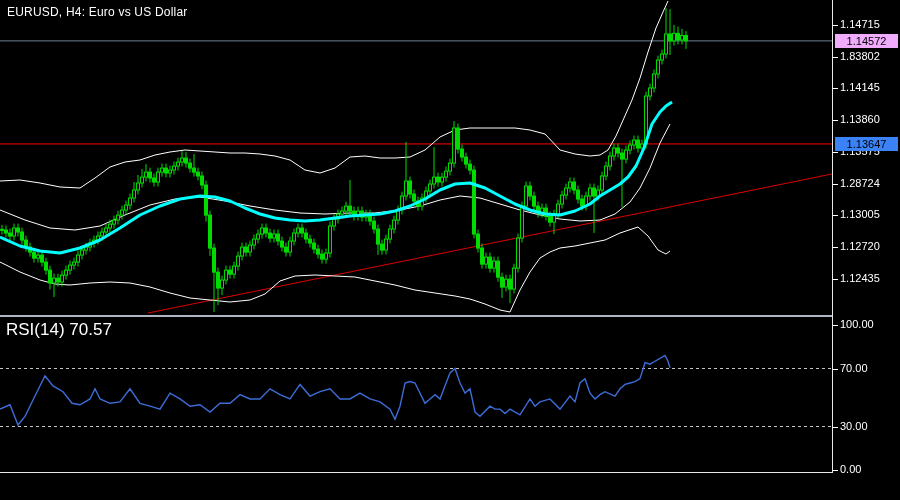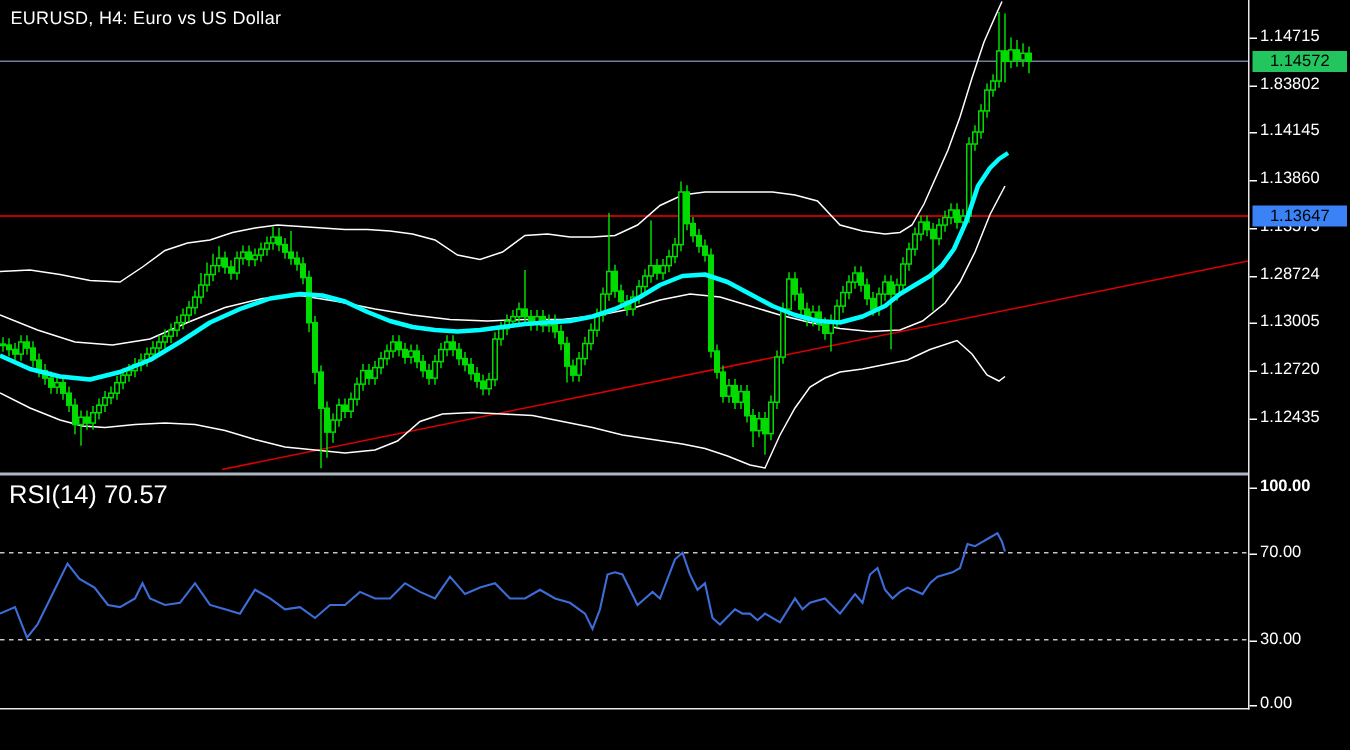--- a/index.html
+++ b/index.html
@@ -405,23 +405,23 @@
       <div class="price-lbl" style="top: 145px;">1.13575</div>
       <div class="tickmark" style="top: 184px;"></div>
       <div class="price-lbl" style="top: 177px;">1.28724</div>
       <div class="tickmark" style="top: 215px;"></div>
       <div class="price-lbl" style="top: 208px;">1.13005</div>
       <div class="tickmark" style="top: 247px;"></div>
       <div class="price-lbl" style="top: 240px;">1.12720</div>
       <div class="tickmark" style="top: 279px;"></div>
       <div class="price-lbl" style="top: 272px;">1.12435</div>
       <div class="tickmark" style="top: 325px;"></div>
-      <div class="price-lbl" style="top: 318px; font-weight: bold;">100.00</div>
+      <div class="price-lbl" style="top: 318px;">100.00</div>
       <div class="tickmark" style="top: 369px;"></div>
       <div class="price-lbl" style="top: 362px;">70.00</div>
       <div class="tickmark" style="top: 427px;"></div>
       <div class="price-lbl" style="top: 420px;">30.00</div>
       <div class="tickmark" style="top: 470px;"></div>
       <div class="price-lbl" style="top: 463px;">0.00</div>
-      <div class="px-box" style="top: 34px; background: #22c55e; color: rgb(0, 0, 0);">1.14572</div>
+      <div class="px-box" style="top: 34px; background: #f0abfc; color: rgb(0, 0, 0);">1.14572</div>
       <div class="px-box" style="top: 137px; background: #3b82f6; color: rgb(0, 0, 0);">1.13647</div>
     </div>
 </div>
 
 </body></html>

